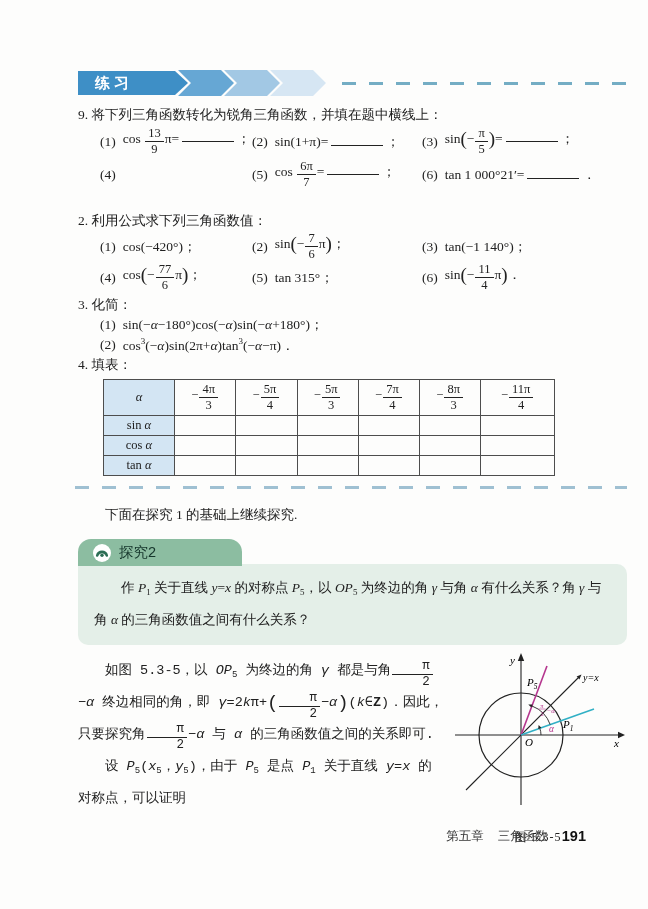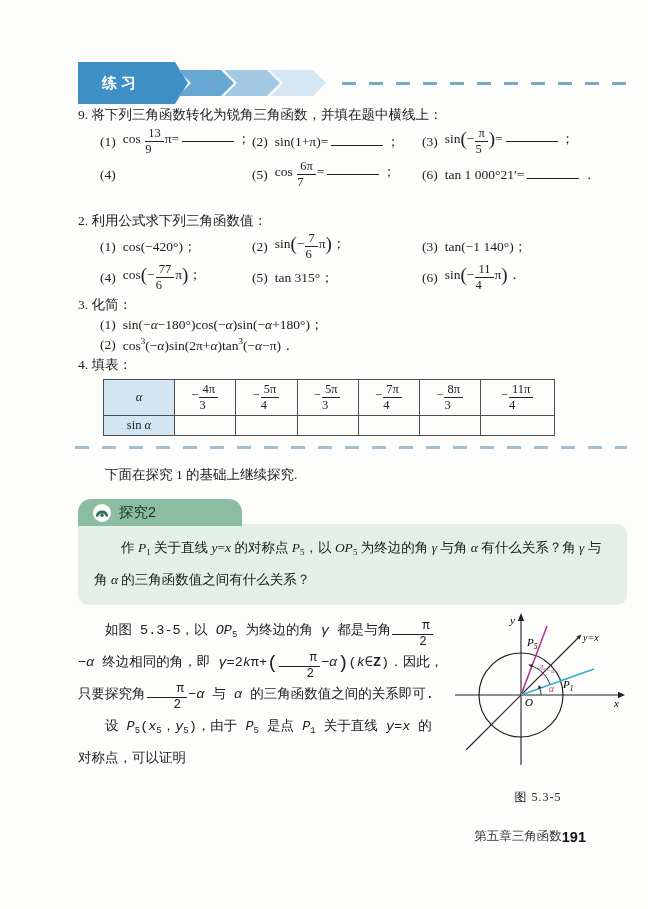--- a/index.html
+++ b/index.html
@@ -7,23 +7,23 @@
   body {
     position:relative; width:648px; height:909px; background:#fdfdfc;
     font-family:"Liberation Serif","DejaVu Serif",serif; color:#212121;
     overflow:hidden;
   }
   .page { position:absolute; left:78px; top:70px; width:549px; }
 
   
   .banner { display:flex; align-items:center; height:26px; }
   .banner-label {
-    flex:0 0 110px; height:42px; background:#3e8fc6; color:#fff;
+    flex:0 0 110px; height:24px; background:#3e8fc6; color:#fff;
     font-family:"Liberation Sans",sans-serif; font-size:15px; font-weight:bold;
-    letter-spacing:4px; display:flex; align-items:center; padding-left:24px;
+    letter-spacing:4px; display:flex; align-items:center; padding-left:17px;
     clip-path:polygon(0 0, calc(100% - 13px) 0, 100% 50%, calc(100% - 13px) 100%, 0 100%);
   }
   .chev { width:56px; height:26px; margin-left:-46px;
     clip-path:polygon(0 0, 43px 0, 56px 50%, 43px 100%, 0 100%, 13px 50%); }
   .chev.c1 { background:#66a7d4; margin-left:-10px; }
   .chev.c2 { background:#a2c8e4; margin-left:-10px; }
   .chev.c3 { background:#d6e6f3; margin-left:-10px; }
   .dash-line { flex:1; height:3px; margin-left:16px;
     background:repeating-linear-gradient(90deg,#74adc4 0 14px,transparent 14px 27px); }
 
@@ -39,21 +39,21 @@
   .h2m { margin-top:20px; } .h3m { margin-top:2px; } .h4m { margin-top:0; }
 
   
   .math { font-family:"Liberation Serif","DejaVu Serif",serif; }
   .rm { font-style:normal; }
   .it { font-style:italic; }
   .bf { font-weight:bold; }
   .msup { font-size:9px; vertical-align:6px; }
   .msub { font-size:9px; vertical-align:-3px; }
   .bigp { font-size:19px; vertical-align:-2px; line-height:1; }
-  .frac { display:inline-block; vertical-align:-0.85em; text-align:left; line-height:1.05;
+  .frac { display:inline-block; vertical-align:-0.85em; text-align:center; line-height:1.05;
           font-size:12.5px; margin:0 1px; }
   .fn { display:block; border-bottom:1px solid #222; padding:0 3px 1px; }
   .fd { display:block; padding-top:1px; }
   .blank { display:inline-block; height:14px; border-bottom:1px solid #222; margin:0 3px; }
 
   
   table.fill { border-collapse:collapse; margin:4px 0 0 25px; width:452px;
     font-size:13px; }
   table.fill th, table.fill td { border:1px solid #4d4d4d; text-align:center;
     font-weight:normal; }
@@ -78,22 +78,22 @@
     padding:10px 16px 12px; font-size:13.5px; line-height:27px; }
   .inq-body .inner { text-indent:2em; }
 
   
   .para-wrap { margin-top:12px; font-size:13.5px; line-height:28px; }
   .figure-box { float:right; width:178px; margin:-8px 0 0 4px; text-align:center; }
   .fig-caption { font-size:12px; margin-top:4px; letter-spacing:1px; }
   .para-wrap p { text-indent:2em;font-family:Liberation Mono, monospace; }
 
   
-  .footer { position:absolute; top:828px; right:62px; display:flex; align-items:flex-end;
-    font-size:12.5px; color:#333; }
+  .footer { position:absolute; top:828px; right:62px; display:flex; align-items:flex-start;
+    gap:14px; font-size:12.5px; color:#333; }
   .footer .pageno { font-family:"Liberation Sans",sans-serif; font-weight:bold;
     font-size:14.5px; color:#111; }
 
   svg text { font-family:"Liberation Serif","DejaVu Serif",serif; }
 </style>
 </head>
 <body>
 
 <div class="page">
 
@@ -182,20 +182,38 @@
         <th class="blue math"><span class="it">α</span></th>
         <th class="math"><span class="rm">−</span><span class="frac"><span class="fn">4π</span><span class="fd">3</span></span></th>
         <th class="math"><span class="rm">−</span><span class="frac"><span class="fn">5π</span><span class="fd">4</span></span></th>
         <th class="math"><span class="rm">−</span><span class="frac"><span class="fn">5π</span><span class="fd">3</span></span></th>
         <th class="math"><span class="rm">−</span><span class="frac"><span class="fn">7π</span><span class="fd">4</span></span></th>
         <th class="math"><span class="rm">−</span><span class="frac"><span class="fn">8π</span><span class="fd">3</span></span></th>
         <th class="math"><span class="rm">−</span><span class="frac"><span class="fn">11π</span><span class="fd">4</span></span></th>
       </tr>
       <tr class="dat">
         <th class="blue math"><span class="rm">sin </span><span class="it">α</span></th>
+        <td></td>
+            <td></td>
+            <td></td>
+            <td></td>
+            <td></td>
+            <td></td>
+      </tr>
+      <tr class="dat">
+        <th class="blue math"><span class="rm">cos </span><span class="it">α</span></th>
+        <td></td>
+            <td></td>
+            <td></td>
+            <td></td>
+            <td></td>
+            <td></td>
+      </tr>
+      <tr class="dat">
+        <th class="blue math"><span class="rm">tan </span><span class="it">α</span></th>
         <td></td>
             <td></td>
             <td></td>
             <td></td>
             <td></td>
             <td></td>
       </tr>
     </tbody>
       </table>
   </div>

